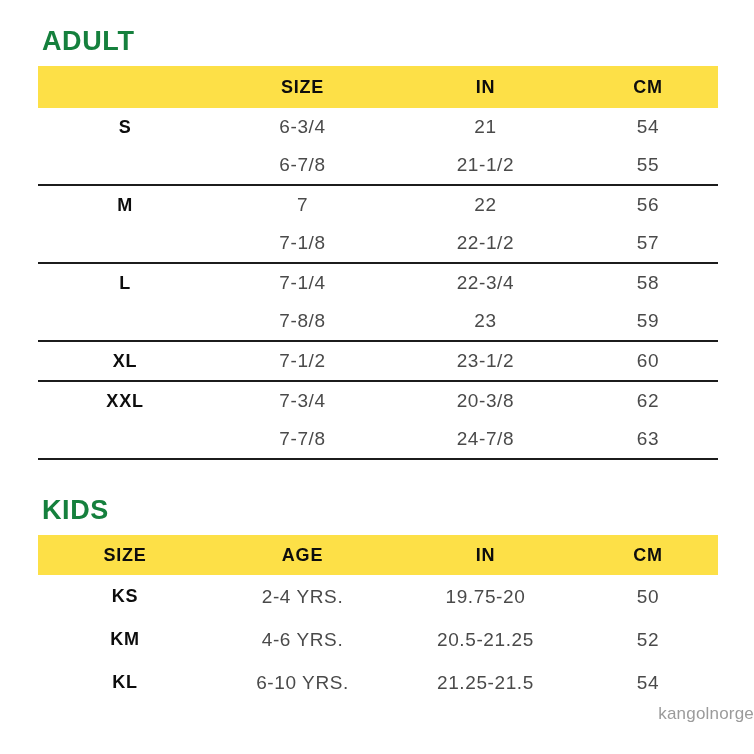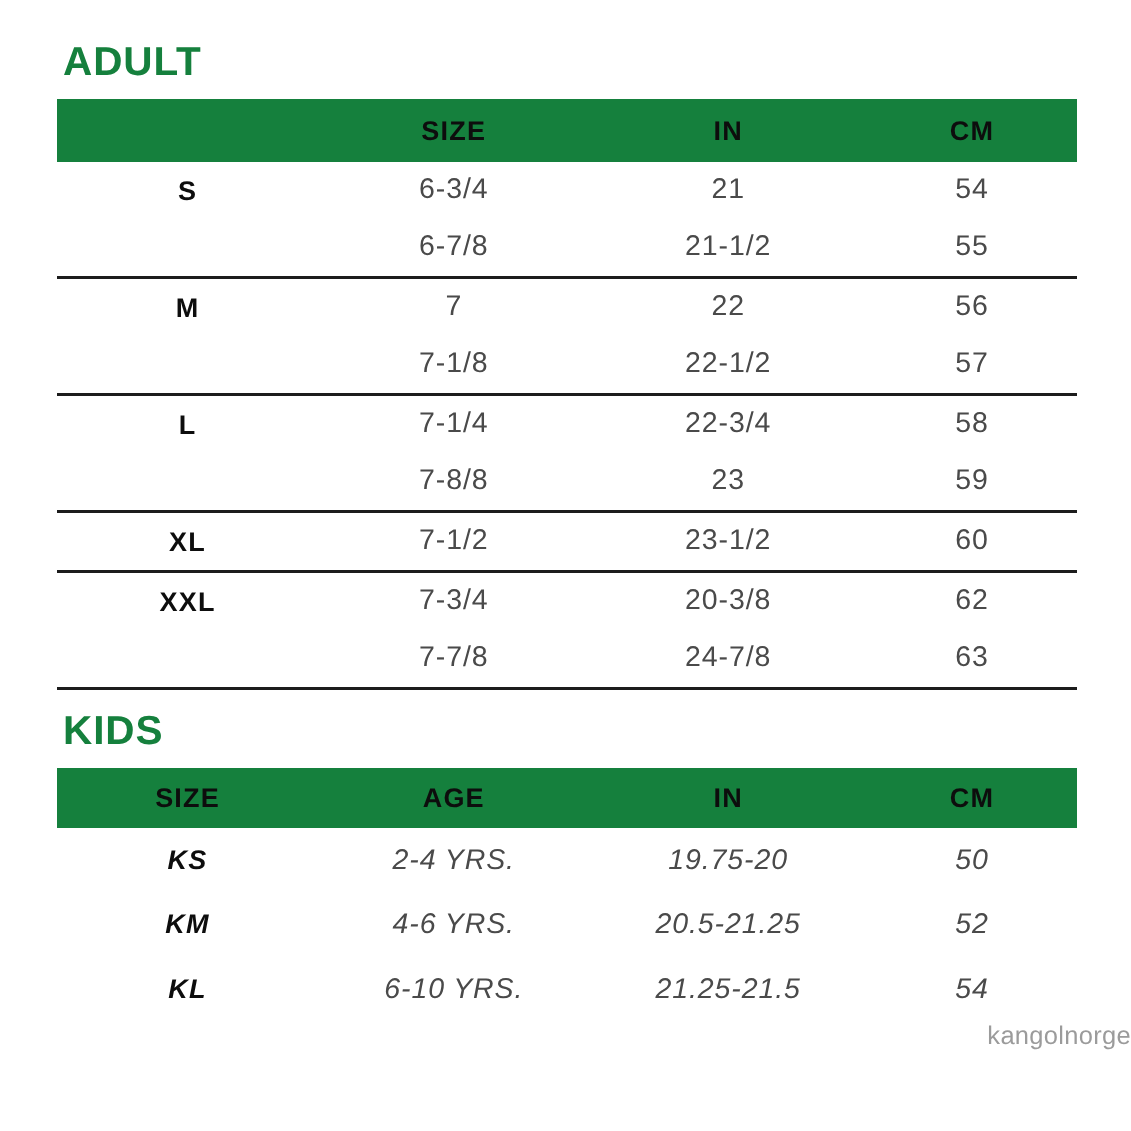--- a/index.html
+++ b/index.html
@@ -11,27 +11,27 @@
   }
   .page { width:754px; height:754px; background:#ffffff; }
 
   .section-title {
     margin-left:42px;
     font-size:27px; line-height:28px;
     font-weight:800; letter-spacing:0.6px;
     color:#15803d;
   }
   .adult-title { padding-top:27px; }
-  .kids-title  { margin-top:13px; }
+  .kids-title  { margin-top:36px; }
 
   .table { margin-left:38px; width:680px; margin-top:11px; }
 
   .thead {
     display:flex; align-items:center;
-    background:#15803d;
+    background:#fde047;
   }
   .adult-table .thead { height:42px; }
   .kids-table  .thead { height:40px; }
 
   .cell { text-align:center; overflow:hidden; white-space:nowrap; }
   .c1 { width:25.6%; }
   .c2 { width:26.6%; }
   .c3 { width:27.2%; }
   .c4 { width:20.6%; }
 
@@ -40,21 +40,21 @@
     letter-spacing:0.8px; color:#0d0d0d;
   }
 
   .group { border-bottom:2px solid #1c1c1c; }
 
   .row {
     display:flex; align-items:center;
     font-size:19px; color:#4a4a4a; letter-spacing:0.6px;
   }
   .adult-table .row { height:38px; }
-  .kids-table  .row { height:43px;font-style:italic; }
+  .kids-table  .row { height:43px; }
 
   .row .label {
     font-weight:700; font-size:18px;
     color:#0d0d0d; letter-spacing:0.8px;
   }
 
   .footer {
     margin-top:1px; width:754px;
     text-align:right;
     font-size:17px; line-height:17px;

